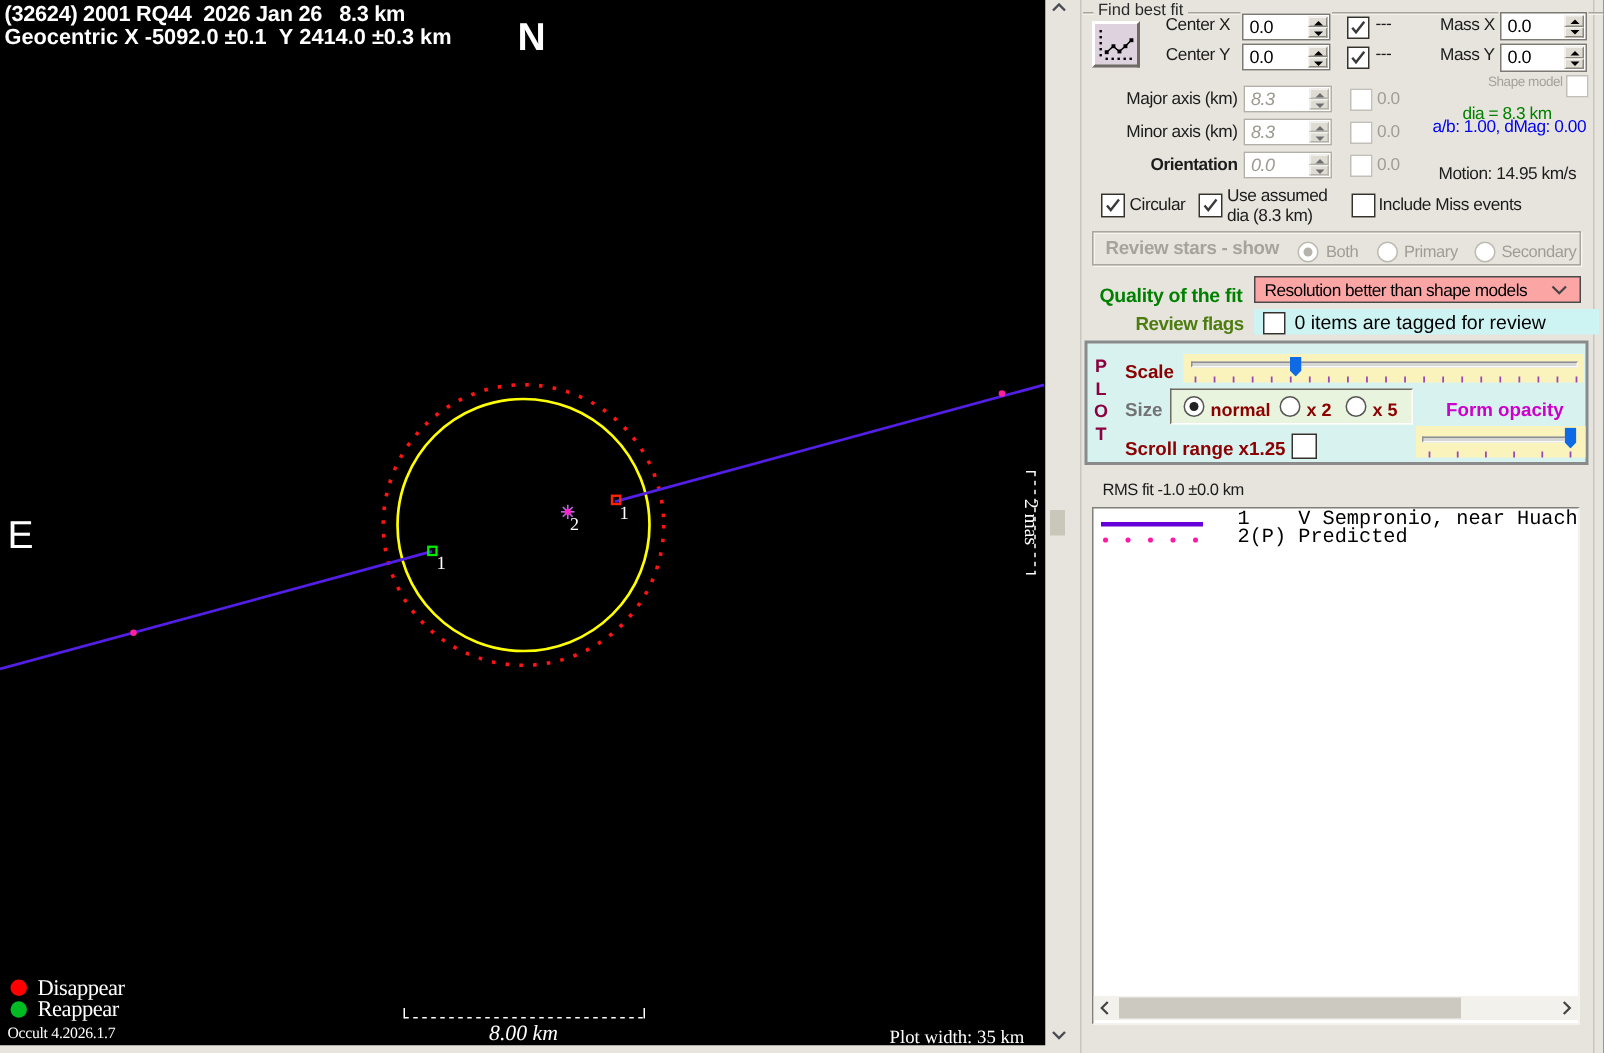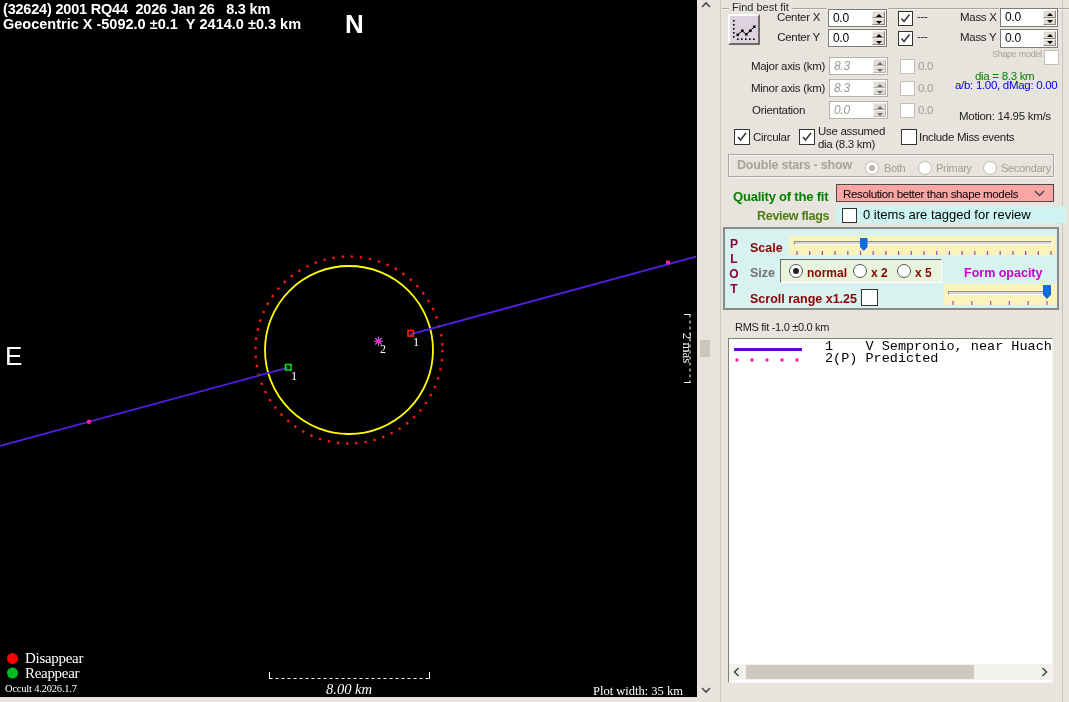--- a/index.html
+++ b/index.html
@@ -127,21 +127,21 @@
           <rect x="19" y="13.5" width="2.6" height="2.6"></rect>
           <rect x="23" y="9.5" width="2.6" height="2.6"></rect>
     </g>
   </svg>
 </div>
 
 <div class="lblr" style="left:740px;top:11px;width:80px;">Center X</div>
 <div class="lblr" style="left:740px;top:31px;width:80px;">Center Y</div>
 <div class="lblr" style="left:740px;top:60px;width:85px;">Major axis (km)</div>
 <div class="lblr" style="left:740px;top:82px;width:85px;">Minor axis (km)</div>
-<div class="lblr" style="left:720px;top:104px;width:85px;">Orientation</div>
+<div class="lblr" style="left:740px;top:104px;width:85px;font-weight:bold;">Orientation</div>
 <div class="lbl" style="left:960px;top:11px;">Mass X</div>
 <div class="lbl" style="left:960px;top:31px;">Mass Y</div>
 
 <div class="edit" style="left:828px;top:9px;width:57px;height:16px;">
       <span class="val">0.0</span>
  <span class="spin">
         <span class="up">
           <span class="tri-u"></span>
         </span>
         <span class="dn">
@@ -251,21 +251,21 @@
 <div class="cb checked" style="left:799px;top:129px;width:14px;height:14px;">
       <svg width="14" height="14">
         <path d="M3,7 L5.5,10 L11,3" stroke="#3a3a3a" stroke-width="1.6" fill="none"></path>
       </svg>
     </div>
 <div class="lbl" style="left:818px;top:125px;line-height:13px;">Use assumed<br>dia (8.3 km)</div>
 <div class="cb" style="left:901px;top:129px;width:14px;height:14px;"></div>
 <div class="lbl" style="left:919px;top:131px;">Include Miss events</div>
 
 <div class="grp" style="left:728px;top:154px;width:324px;height:21px;"></div>
-<div class="lbl bold" style="left:737px;top:158px;font-size:12.5px;letter-spacing:-0.2px;color:#a6a39b;">Double stars - show</div>
+<div class="lbl bold" style="left:737px;top:158px;font-size:12.5px;letter-spacing:-0.2px;color:#a6a39b;">Review stars - show</div>
 <div class="radio dissel" style="left:865px;top:161px;border-color:#bdbab2;"></div>
 <div class="lbl gray" style="left:884px;top:162px;font-size:11px;">Both</div>
 <div class="radio" style="left:918px;top:161px;border-color:#bdbab2;"></div>
 <div class="lbl gray" style="left:936px;top:162px;font-size:11px;">Primary</div>
 <div class="radio" style="left:983px;top:161px;border-color:#bdbab2;"></div>
 <div class="lbl gray" style="left:1001px;top:162px;font-size:11px;">Secondary</div>
 
 <div class="lbl bold" style="left:733px;top:189px;font-size:13px;letter-spacing:-0.2px;color:#008000;">Quality of the fit</div>
 <div class="abs" style="left:836px;top:184px;width:216px;height:16px;background:#fca5a5;border:1px solid #4a4a4a;">
   <div style="position:absolute;left:6px;top:3px;font-size:11.5px;letter-spacing:-0.35px;color:#000;white-space:nowrap;">Resolution better than shape models</div>

